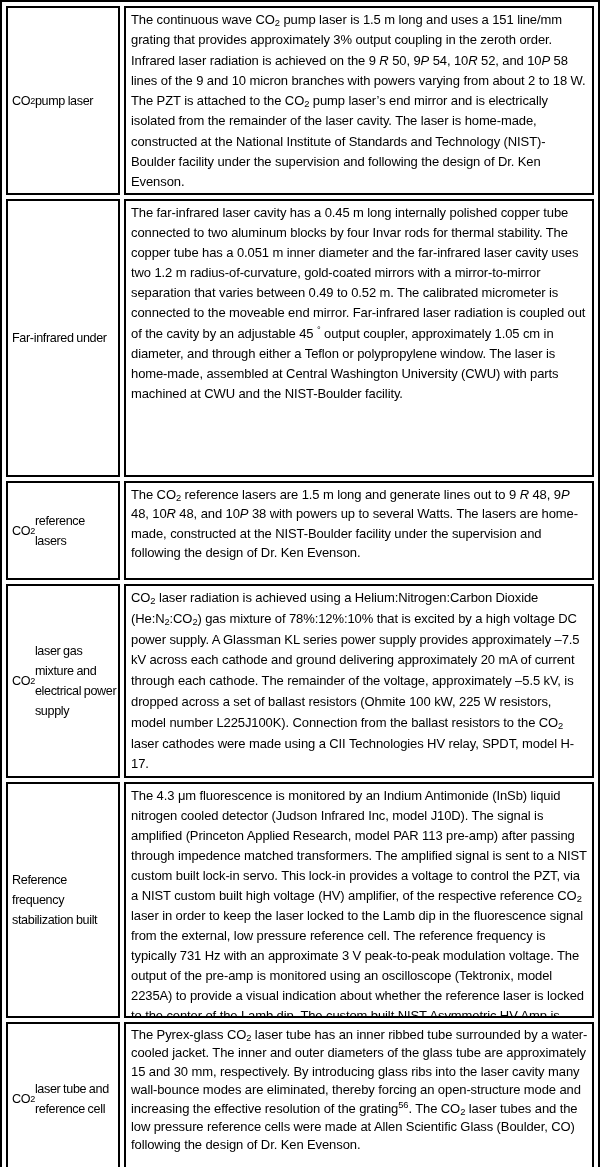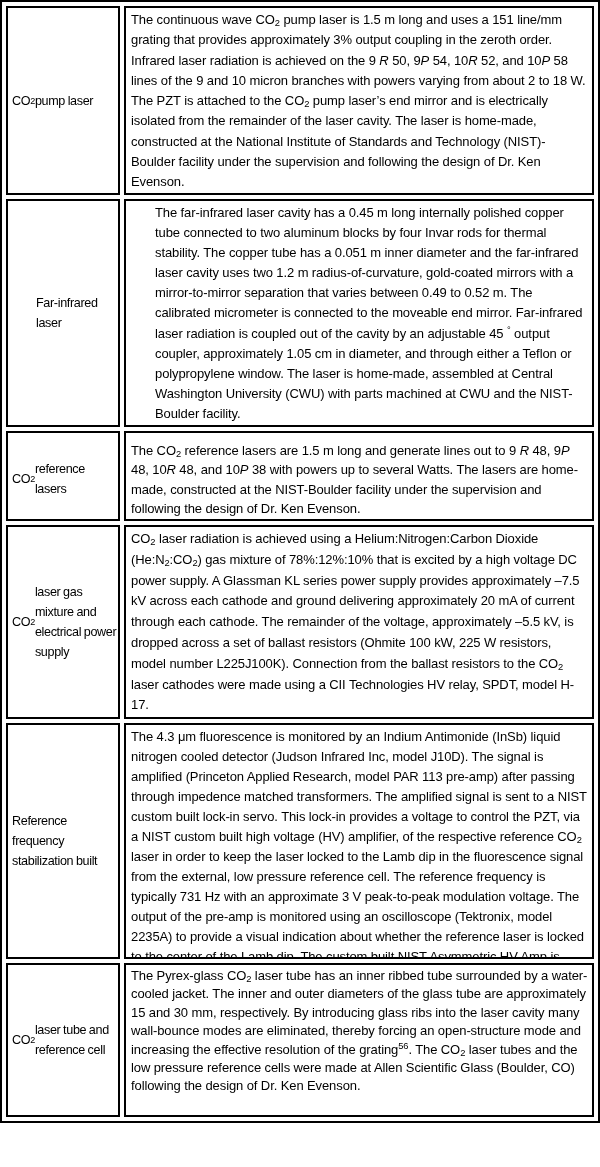--- a/index.html
+++ b/index.html
@@ -41,22 +41,22 @@
   .body-wrap {
     box-sizing: border-box;
     padding: 2px 3px 0 5px;
     font-size: 13px;
     letter-spacing: -0.1px;
     overflow: hidden;
   }
 
   
   .rh0 { height: 185px; }
-  .rh1 { height: 224px; margin-left: 24px; }
-  .rh2 { height: 80px; margin-top: 6px;  }
+  .rh1 { height: 274px; }
+  .rh2 { height: 95px;  }
   .rh3 { height: 190px; }
   .rh4 { height: 232px; }
   .rh5 { height: 150px; }
 
   
   .bl0 { line-height: 20.3px; }
   .bl1 { line-height: 20.1px; }
   .bl2 { line-height: 19.4px; }
   .bl3 { line-height: 20.8px; }
   .bl4 { line-height: 20px;   }
@@ -82,21 +82,21 @@
     <tr>
       <td>
         <div class="label-wrap rh0">CO<sub>2</sub> pump laser</div>
       </td>
       <td>
         <div class="body-wrap rh0 bl0">The continuous wave CO<sub>2</sub> pump laser is 1.5 m long and uses a 151 line/mm grating that provides approximately 3% output coupling in the zeroth order. Infrared laser radiation is achieved on the 9 <i>R</i> 50, 9<i>P</i> 54, 10<i>R</i> 52, and 10<i>P</i> 58 lines of the 9 and 10 micron branches with powers varying from about 2 to 18 W. The PZT is attached to the CO<sub>2</sub> pump laser’s end mirror and is electrically isolated from the remainder of the laser cavity. The laser is home-made, constructed at the National Institute of Standards and Technology (NIST)-Boulder facility under the supervision and following the design of Dr. Ken Evenson.</div>
       </td>
     </tr>
     <tr>
       <td>
-        <div class="label-wrap rh1">Far-infrared laser</div>
+        <div class="label-wrap rh1">Far-infrared under</div>
       </td>
       <td>
         <div class="body-wrap rh1 bl1">The far-infrared laser cavity has a 0.45 m long internally polished copper tube connected to two aluminum blocks by four Invar rods for thermal stability. The copper tube has a 0.051 m inner diameter and the far-infrared laser cavity uses two 1.2 m radius-of-curvature, gold-coated mirrors with a mirror-to-mirror separation that varies between 0.49 to 0.52 m. The calibrated micrometer is connected to the moveable end mirror. Far-infrared laser radiation is coupled out of the cavity by an adjustable 45 <sup>°</sup> output coupler, approximately 1.05 cm in diameter, and through either a Teflon or polypropylene window. The laser is home-made, assembled at Central Washington University (CWU) with parts machined at CWU and the NIST-Boulder facility.</div>
       </td>
     </tr>
     <tr>
       <td>
         <div class="label-wrap rh2">CO<sub>2</sub> reference lasers</div>
       </td>
       <td>

